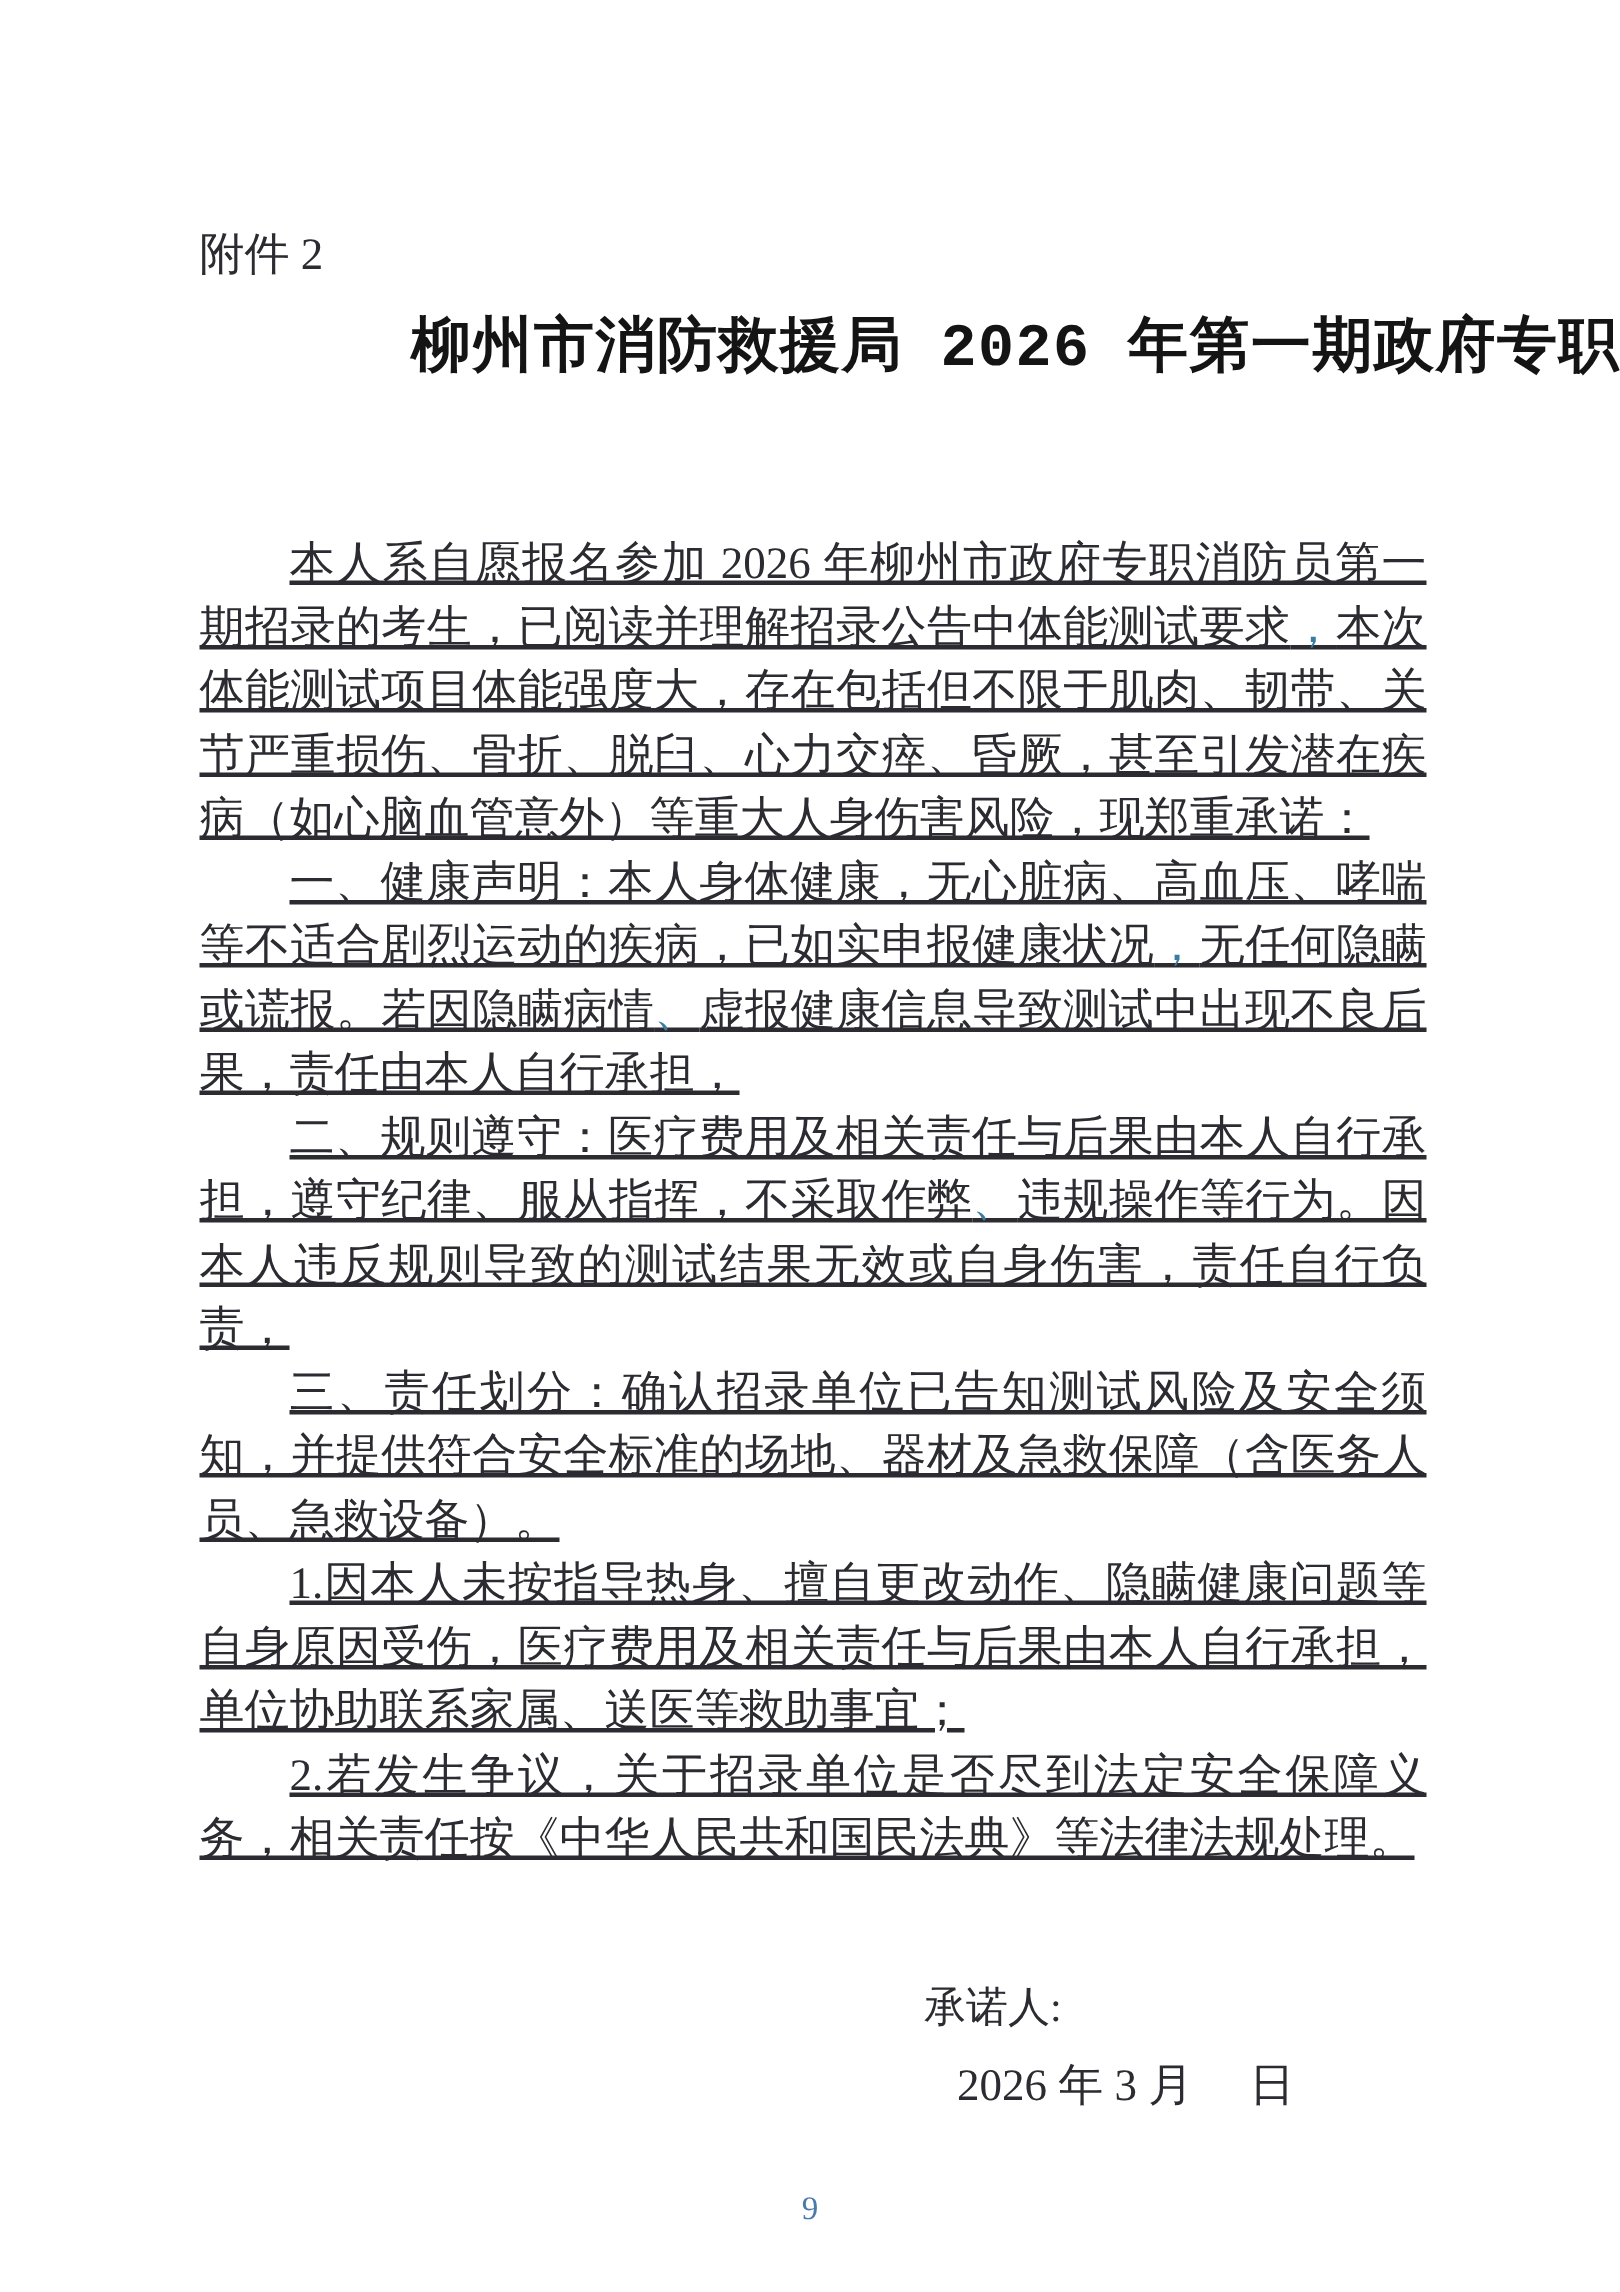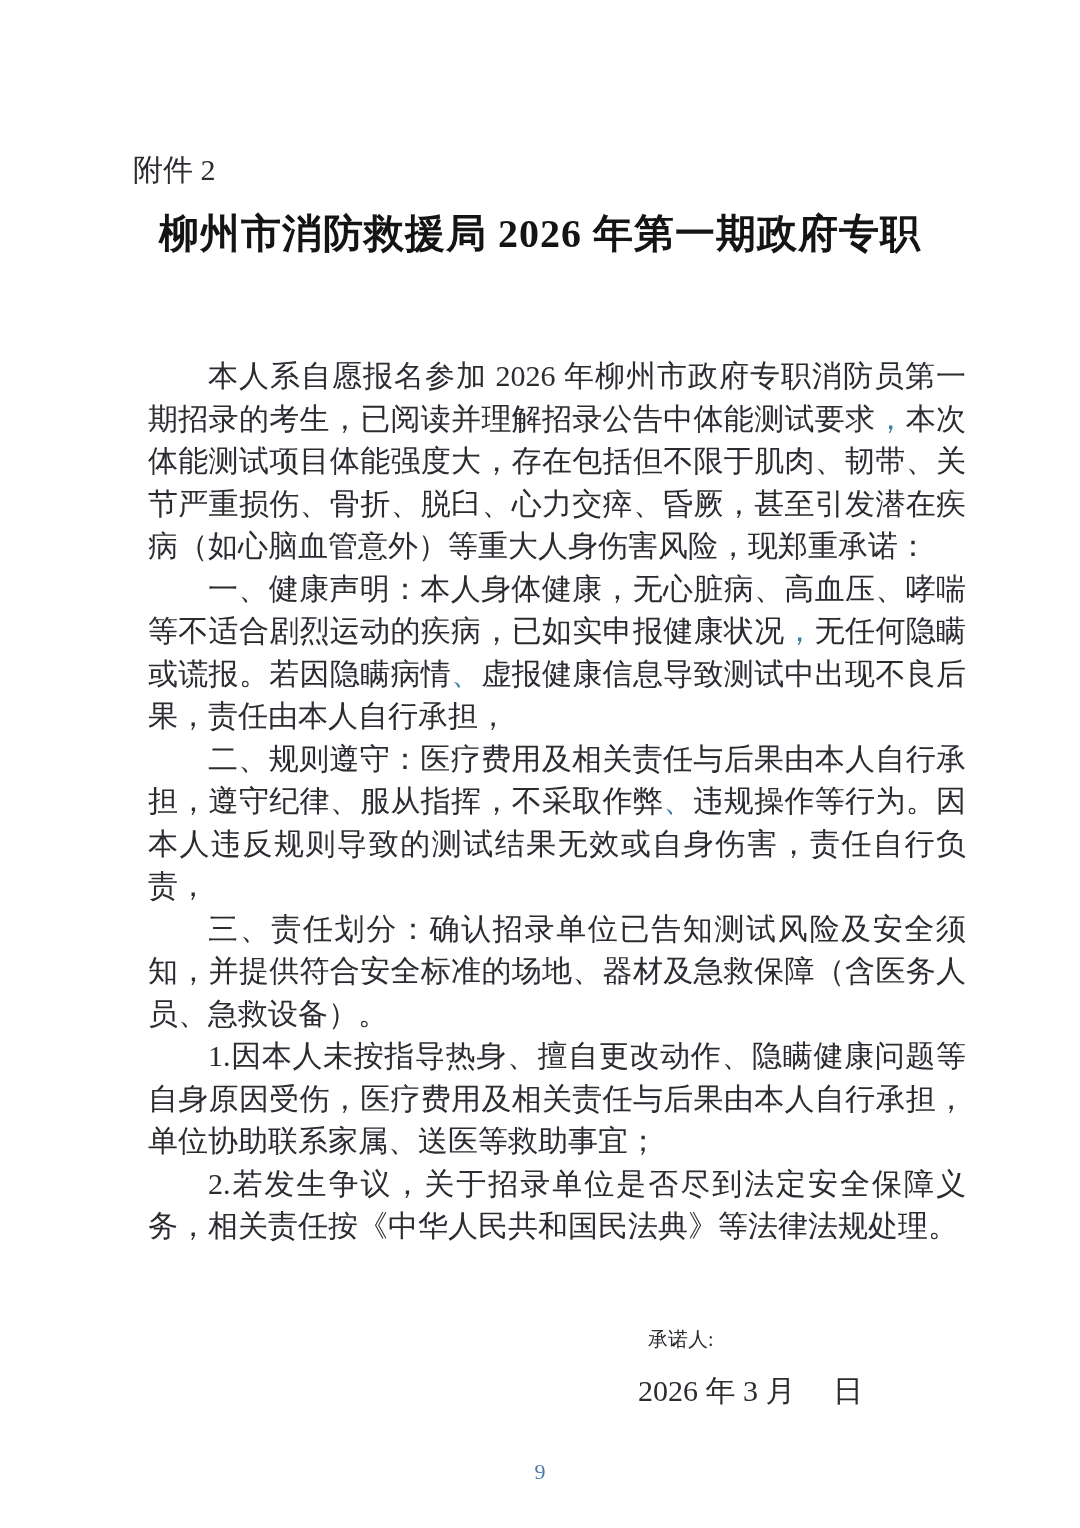--- a/index.html
+++ b/index.html
@@ -30,49 +30,51 @@
     top: 136px;
     font-size: 30px;
     line-height: 36px;
     color: var(--text);
   }
   .title {
     position: absolute;
     top: 188px;
     left: 0;
     right: 0;
-    text-align: center;
+    text-align: right;
     font-size: 40px;
     font-weight: 700;
     line-height: 59px;
     color: var(--title);
     letter-spacing: 1px;
+    font-family: Liberation Mono, monospace;
   }
   .doc-body {
     position: absolute;
     top: 339px;
-    left: 148px;
+    left: 133px;
     width: 818px;
     font-size: 30px;
     line-height: 42.5px;
     text-align: justify;
     text-justify: inter-ideograph;
     color: var(--text);
+    text-decoration: underline;
   }
   .doc-body p {
     margin: 0;
     padding: 0;
     text-indent: 2em;
   }
   .blue-punct { color: var(--blue-punct); }
   .promisor {
     position: absolute;
     top: 1303px;
-    left: 648px;
-    font-size: 20px;
+    left: 616px;
+    font-size: 28px;
     line-height: 40px;
     color: var(--text);
   }
   .date-line {
     position: absolute;
     top: 1355px;
     left: 638px;
     font-size: 30px;
     line-height: 40px;
     color: var(--text);

